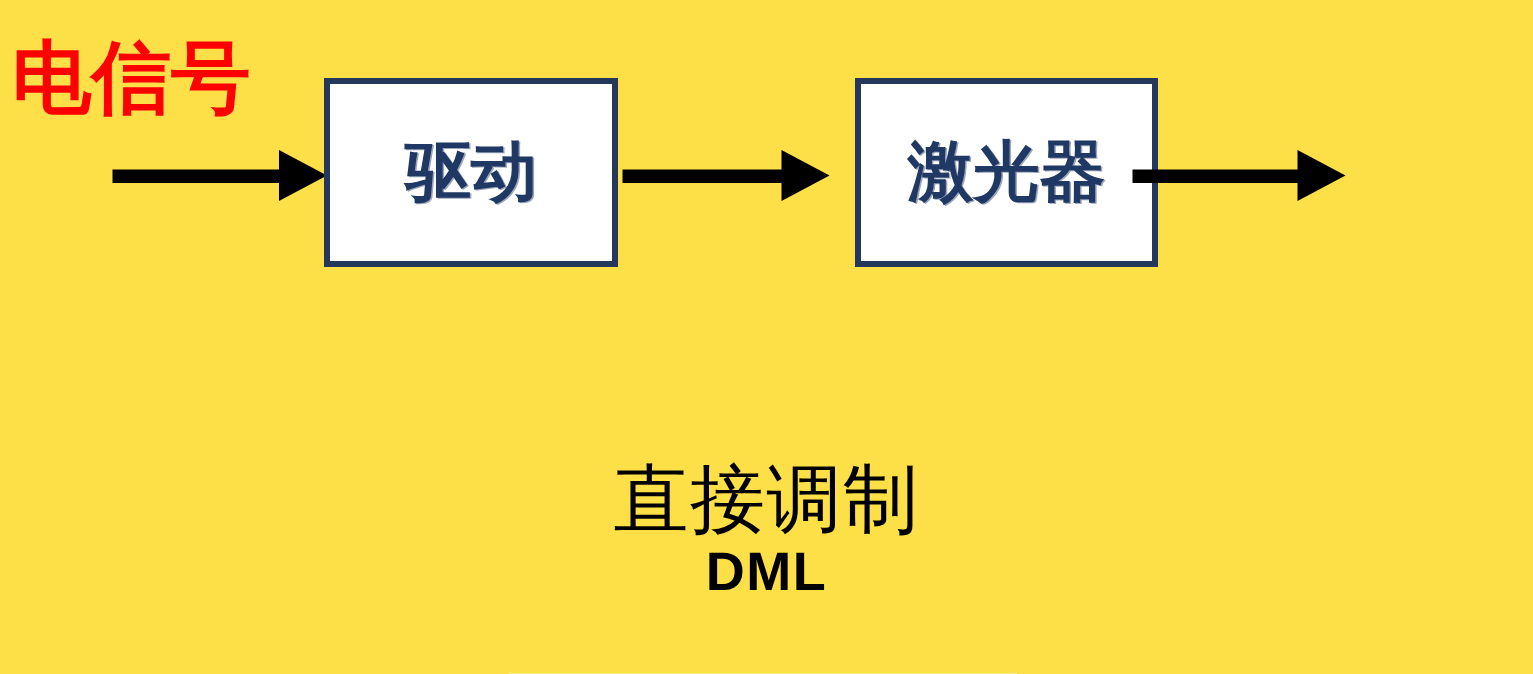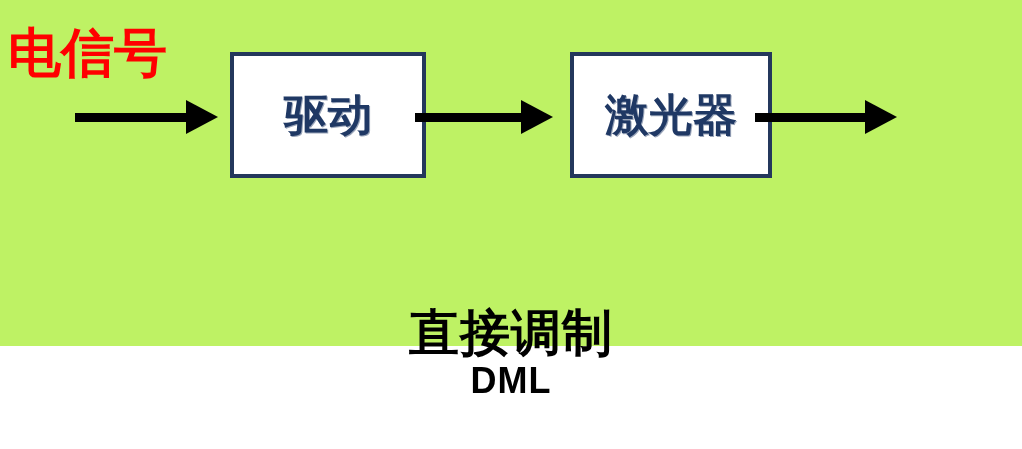--- a/index.html
+++ b/index.html
@@ -9,22 +9,22 @@
   }
   body {
     width: 1022px;
     height: 449px;
     font-family: "Liberation Sans", "DejaVu Sans", sans-serif;
     overflow: hidden;
   }
   #canvas {
     position: relative;
     width: 1022px;
-    height: 346px;
-    background: #bef264;
+    height: 449px;
+    background: #fde047;
   }
 
   
   .io-label {
     position: absolute;
     font-size: 53px;
     font-weight: 700;
     line-height: 1;
     color: #ff0000;
     white-space: nowrap;
@@ -38,21 +38,21 @@
     position: absolute;
     top: 52px;
     height: 126px;
     box-sizing: border-box;
     border: 4px solid #24385c;
     background: #ffffff;
     display: flex;
     align-items: center;
     justify-content: center;
   }
-  #box-driver { left: 230px; width: 196px; }
+  #box-driver { left: 216px; width: 196px; }
   #box-laser  { left: 570px; width: 202px; }
 
   .proc-label {
     font-size: 44px;
     font-weight: 700;
     color: #1f3864;
     line-height: 1;
     white-space: nowrap;
     text-shadow: 1px 1px 0 rgba(31,56,100,0.45);
   }
@@ -91,21 +91,21 @@
   #caption {
     position: absolute;
     left: 0;
     top: 305px;
     width: 1022px;
     text-align: center;
     color: #000000;
   }
   #caption-cn {
     font-size: 50px;
-    font-weight: 700;
+    font-weight: 400;
     line-height: 1.12;
     letter-spacing: 1px;
   }
   #caption-en {
     font-size: 36px;
     font-weight: 700;
     line-height: 1.12;
     letter-spacing: 1px;
   }
 </style>

